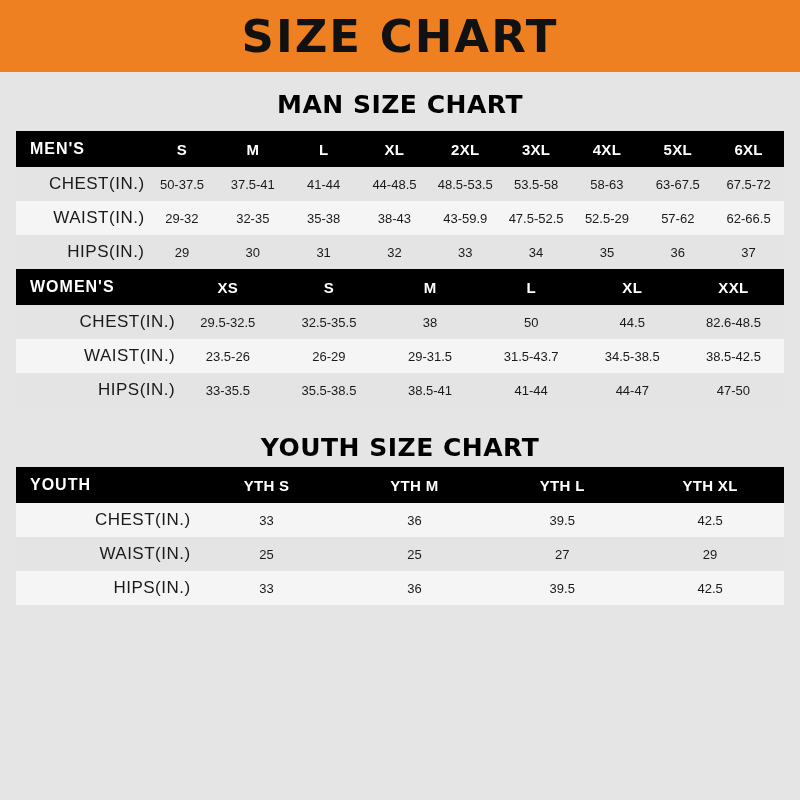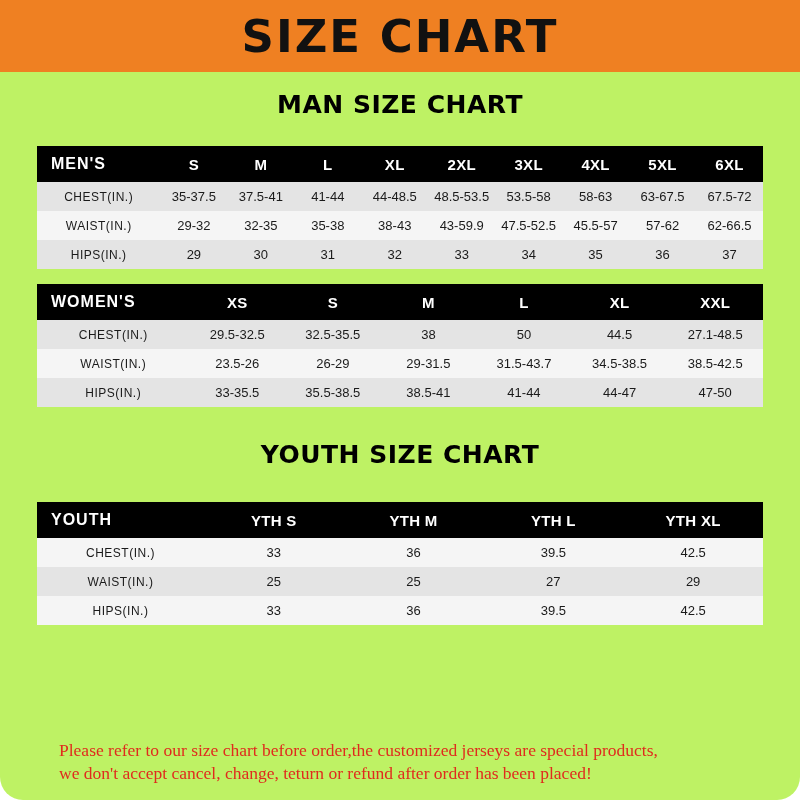--- a/index.html
+++ b/index.html
@@ -11,67 +11,64 @@
     width: 800px;
     height: 800px;
     background: #ffffff;
     font-family: "Liberation Sans", sans-serif;
     overflow: hidden;
   }
   .page {
     width: 800px;
     height: 800px;
     position: relative;
-    background: #bef264;
+    background: #e5e5e5;
     display: flex;
     flex-direction: column;
-    border-radius: 23px;
   }
   
   .banner {
     width: 100%;
     height: 72px;
     background: #ef8022;
     display: flex;
     align-items: center;
     justify-content: center;
     flex: none;
   }
   .banner-title {
     font-family: "DejaVu Sans", sans-serif;
     font-weight: bold;
     font-size: 45px;
     letter-spacing: 2px;
     color: #111;
     line-height: 1;
   }
   .content {
-    padding: 0 37px;
+    padding: 0 16px;
     flex: 1;
     display: flex;
     flex-direction: column;
-    gap: 7px;
   }
   .section-title {
     text-align: center;
     font-family: "DejaVu Sans", sans-serif;
     font-weight: bold;
     font-size: 25px;
     color: #000;
     letter-spacing: 0.5px;
   }
   .t1 { margin-top: 18px; margin-bottom: 12px; }
   .t2 { margin-top: 22px; margin-bottom: 14px; }
-  .t3 { margin-top: 26px; margin-bottom: 18px; }
+  .t3 { margin-top: 26px; margin-bottom: 5px; }
 
   table {
     width: 100%;
     border-collapse: collapse;
     table-layout: fixed;
-    margin-top: 8px;
   }
   th, td {
     text-align: center;
     font-family: "Liberation Sans", sans-serif;
   }
   
   thead tr {
     background: #000;
     color: #fff;
   }
@@ -88,22 +85,22 @@
     letter-spacing: 1px;
   }
   tbody td {
     font-size: 13px;
     color: #1a1a1a;
     padding: 7px 2px;
   }
   tbody td.rowhead {
     font-weight: normal;
     letter-spacing: 0.5px;
-    text-align: center;
-    font-size: 12px;
+    text-align: right;
+    font-size: 17px;
   }
   tbody tr.odd { background: #e4e4e4; }
   tbody tr.even { background: #f5f5f5; }
 
   
   table.men col.c0 { width: 17%; }
   table.women col.c0 { width: 21%; }
   table.youth col.c0 { width: 23%; }
 
   
@@ -153,39 +150,39 @@
           <th>2XL</th>
           <th>3XL</th>
           <th>4XL</th>
           <th>5XL</th>
           <th>6XL</th>
         </tr>
       </thead>
       <tbody>
         <tr class="odd">
           <td class="rowhead">CHEST(IN.)</td>
-          <td>35-37.5</td>
+          <td>50-37.5</td>
           <td>37.5-41</td>
           <td>41-44</td>
           <td>44-48.5</td>
           <td>48.5-53.5</td>
           <td>53.5-58</td>
           <td>58-63</td>
           <td>63-67.5</td>
           <td>67.5-72</td>
         </tr>
         <tr class="even">
           <td class="rowhead">WAIST(IN.)</td>
           <td>29-32</td>
           <td>32-35</td>
           <td>35-38</td>
           <td>38-43</td>
           <td>43-59.9</td>
           <td>47.5-52.5</td>
-          <td>45.5-57</td>
+          <td>52.5-29</td>
           <td>57-62</td>
           <td>62-66.5</td>
         </tr>
         <tr class="odd">
           <td class="rowhead">HIPS(IN.)</td>
           <td>29</td>
           <td>30</td>
           <td>31</td>
           <td>32</td>
           <td>33</td>
@@ -219,21 +216,21 @@
         </tr>
       </thead>
       <tbody>
         <tr class="odd">
           <td class="rowhead">CHEST(IN.)</td>
           <td>29.5-32.5</td>
           <td>32.5-35.5</td>
           <td>38</td>
           <td>50</td>
           <td>44.5</td>
-          <td>27.1-48.5</td>
+          <td>82.6-48.5</td>
         </tr>
         <tr class="even">
           <td class="rowhead">WAIST(IN.)</td>
           <td>23.5-26</td>
           <td>26-29</td>
           <td>29-31.5</td>
           <td>31.5-43.7</td>
           <td>34.5-38.5</td>
           <td>38.5-42.5</td>
         </tr>
@@ -285,19 +282,15 @@
         <tr class="even">
           <td class="rowhead">HIPS(IN.)</td>
           <td>33</td>
           <td>36</td>
           <td>39.5</td>
           <td>42.5</td>
         </tr>
       </tbody>
     </table>
 
-    <div class="note">
-      <span class="note-line">Please refer to our size chart before order,the customized jerseys are special products,</span>
-      <span class="note-line">we don't accept cancel, change, teturn or refund after order has been placed!</span>
-    </div>
 
   </div>
 </div>
 
 </body></html>

